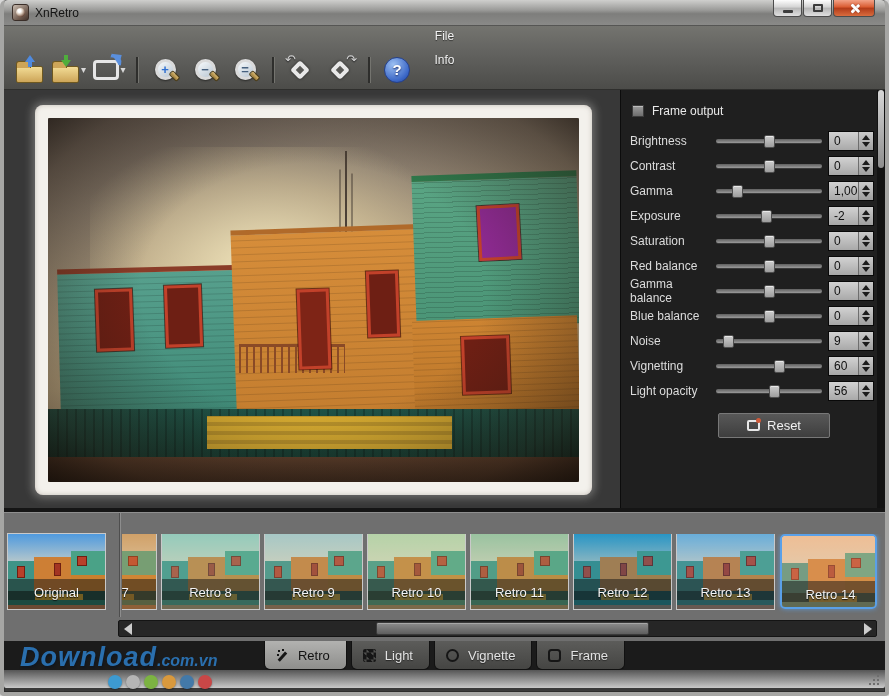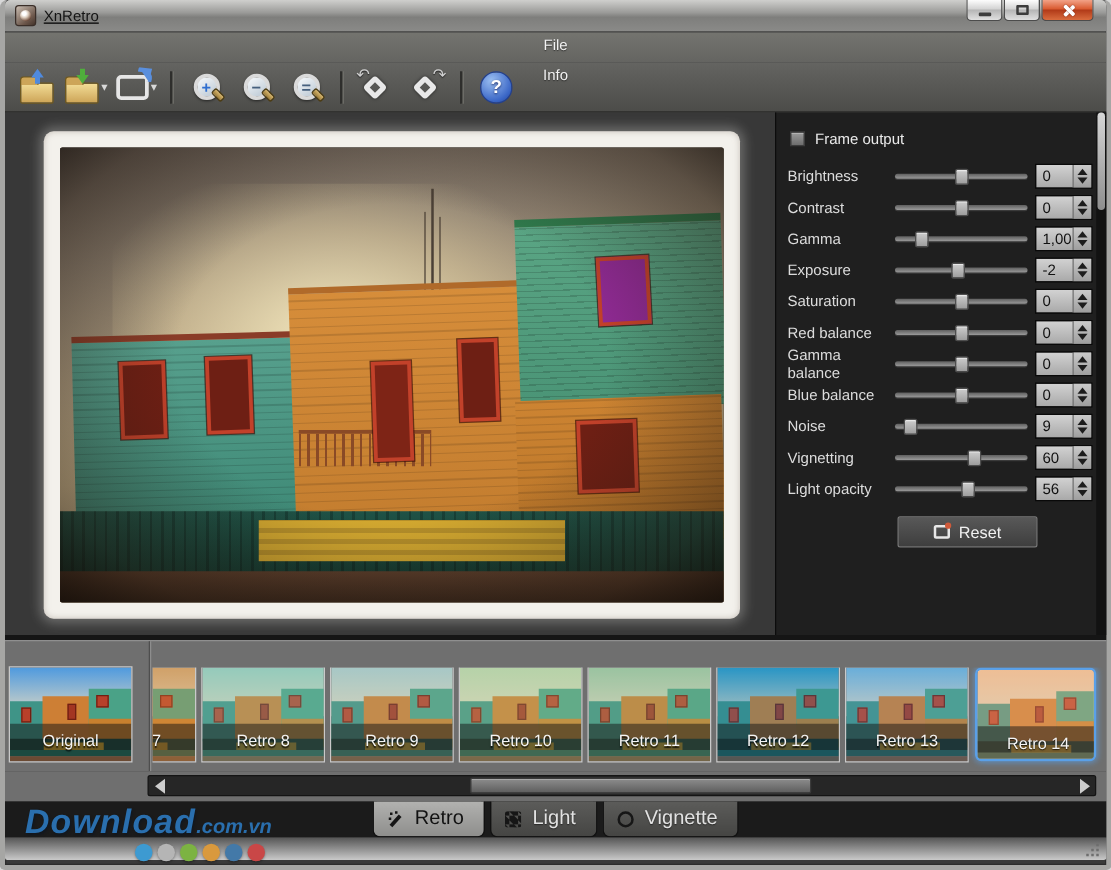--- a/index.html
+++ b/index.html
@@ -10,21 +10,21 @@
     border:4px solid #a6a6a4; border-top:none;
     border-radius:6px 6px 4px 4px;
     background:#3a3a3a;
     box-shadow:inset 0 0 0 1px #2c2c2c;
   }
 
   
   .titlebar{
     height:26px; display:flex; align-items:center; padding:0 8px; gap:6px;
     background:linear-gradient(180deg,#cfcfcd 0%,#9b9b99 40%,#7e7e7c 55%,#8a8a88 100%);
-    border-radius:4px 4px 0 0; border-bottom:1px solid #565654;text-decoration:underline;
+    border-radius:4px 4px 0 0; border-bottom:1px solid #565654;
   }
   .app-icon{ width:17px; height:17px; border-radius:3px; border:1px solid #3a2e28;
     background:linear-gradient(140deg,#cabdb1,#6b564a 70%,#44342c); position:relative; }
   .app-icon::after{ content:""; position:absolute; inset:3px; border-radius:50%;
     background:radial-gradient(circle at 38% 32%, #ffffff 0 18%, #d9c9ba 40%, #6d4c3c 75%, #241811 100%); }
   .title-text{ font-size:12px; color:#141414; }
   .win-buttons{ position:absolute; top:0; right:10px; display:flex; gap:1px; }
   .winbtn{ height:17px; width:29px; border:1px solid #4c4c4c; border-top:none; border-radius:0 0 4px 4px;
     background:linear-gradient(#fdfdfd,#d3d3d3 45%,#b5b5b5 50%,#e0e0e0);
     display:flex; align-items:center; justify-content:center; position:relative; cursor:pointer; }
@@ -198,21 +198,21 @@
   .tri-left{ width:0; height:0; border-top:6px solid transparent; border-bottom:6px solid transparent; border-right:8px solid #cdcdcd; }
   .tri-right{ width:0; height:0; border-top:6px solid transparent; border-bottom:6px solid transparent; border-left:8px solid #cdcdcd; }
   .hs-thumb{ position:absolute; left:34%; width:36%; top:1px; bottom:1px; border-radius:2px; cursor:pointer;
     background:linear-gradient(#8d8d8d,#5e5e5e); border:1px solid #3a3a3a; box-shadow:inset 0 1px 0 rgba(255,255,255,.25); }
 
   
   .tabbar{ height:29px; background:#1b1b1b; display:flex; justify-content:center; gap:4px; }
   .tab{ height:29px; display:flex; align-items:center; gap:9px; padding:0 16px 0 11px; cursor:pointer;
     border-radius:0 0 6px 6px; border:1px solid #111; border-top:none;
     background:linear-gradient(#5c5c5a,#454543); }
-  .tab .tab-label{ font-size:16px; color:#e2e2e2; text-shadow:0 1px 1px rgba(0,0,0,.5); }
+  .tab .tab-label{ font-size:13px; color:#e2e2e2; text-shadow:0 1px 1px rgba(0,0,0,.5); }
   .tab.active{ background:linear-gradient(#b2b2b0,#8e8e8c); }
   .tab.active .tab-label{ color:#121212; text-shadow:none; }
   .tab-icon{ width:13px; height:13px; position:relative; flex:0 0 auto; }
   .icon-wand::before{ content:""; position:absolute; left:5px; top:2px; width:2.5px; height:11px; background:#161616; transform:rotate(42deg); }
   .icon-wand::after{ content:""; position:absolute; left:2px; top:1px; width:2px; height:2px; background:#161616;
     box-shadow:4px -1px 0 #161616, -1px 4px 0 #161616; }
   .icon-checker{ border-radius:2px;
     background-image:linear-gradient(45deg,#161616 25%,transparent 25% 75%,#161616 75%),
                      linear-gradient(45deg,transparent 25%,#161616 25% 75%,transparent 75%);
     background-size:7px 7px; background-position:0 0,3.5px 3.5px; }
@@ -751,20 +751,24 @@
   <div class="tab">
     <div class="tab-icon icon-checker"></div>
     <span class="tab-label">Light</span>
   </div>
 
   <div class="tab">
     <div class="tab-icon icon-circle"></div>
     <span class="tab-label">Vignette</span>
   </div>
 
+  <div class="tab">
+    <div class="tab-icon icon-frame"></div>
+    <span class="tab-label">Frame</span>
+  </div>
 </div>
 
   <div class="statusbar">
     <div class="grip"></div>
   </div>
 
   <div class="watermark">
     <div><span class="wm-text">Download</span><span class="wm-suffix">.com.vn</span></div>
     <div class="wm-dots" id="wm-dots">
         <div class="wm-dot" style="background: rgb(61, 154, 209);"></div>

